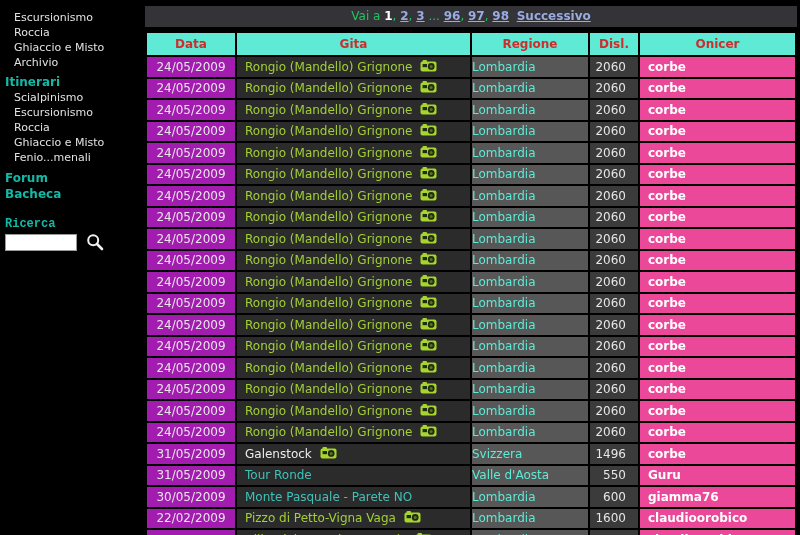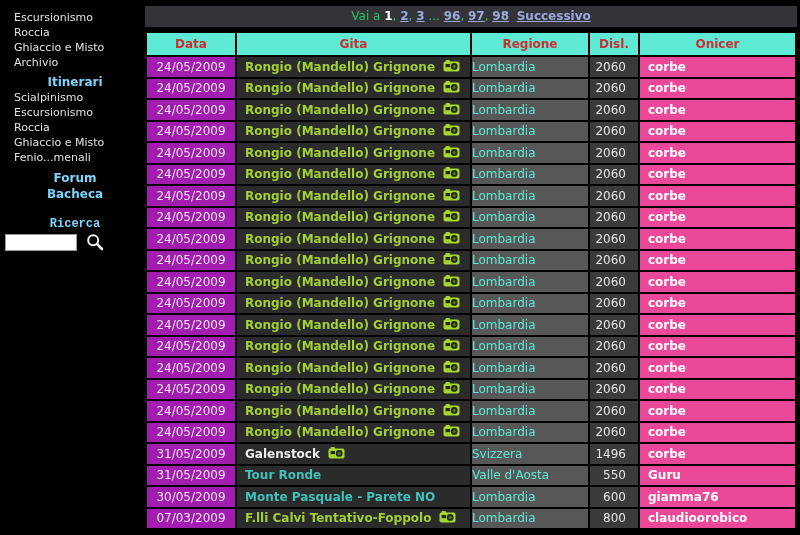--- a/index.html
+++ b/index.html
@@ -4,22 +4,22 @@
 <style>
   * { margin:0; padding:0; box-sizing:border-box; }
   html,body { width:800px; height:535px; overflow:hidden; background:#000;
     font-family:"DejaVu Sans","Liberation Sans",sans-serif; }
 
   
   .sidebar { position:absolute; left:0; top:12px; width:145px; height:535px; background:#000; }
   .side-items { margin-top:-2px; }
   .side-item { font-size:11px; color:#e2e2e2; height:15px; line-height:15px;
     padding-left:14px; white-space:nowrap; cursor:pointer; }
-  .side-header { font-size:12px; font-weight:bold; color:#7dd3fc; height:16px;
-    line-height:16px; padding-left:5px; white-space:nowrap;text-align:center; }
+  .side-header { font-size:12px; font-weight:bold; color:#14b8a6; height:16px;
+    line-height:16px; padding-left:5px; white-space:nowrap; }
   .side-link { cursor:pointer; }
   #hdr-itinerari { margin-top:4px; }
   #itinerari-items { margin-top:0; }
   #itinerari-items .side-item:first-child { margin-top:0; }
   #lnk-forum { margin-top:5px; }
   #hdr-ricerca { margin-top:14px;font-family:Liberation Mono, monospace; }
   .search-row { margin-top:1px; padding-left:5px; display:flex; align-items:center; }
   .search-row input { width:72px; height:17px; border:1px solid #999; background:#fff;
     font-size:11px; padding:0 2px; outline:none; }
   .mag { margin-left:9px; display:inline-block; line-height:0; cursor:pointer; }
@@ -33,21 +33,21 @@
   .pg-link { font-weight:bold; color:#9aabdf; text-decoration:underline; cursor:pointer; }
 
   table { margin-top:4px; border-collapse:separate; border-spacing:2px;
     table-layout:fixed; width:652px; background:#000; }
   th { background:#5eead4; color:#cc2e2e; font-size:12px; font-weight:bold;
     height:22px; text-align:center; vertical-align:middle; }
   td { font-size:12px; height:19.5px; vertical-align:middle; overflow:hidden;
     white-space:nowrap; }
   .c-date  { text-align:center; color:#e6e6e6; background:#a21caf; }
   .c-gita  { background:#2b2b2b; padding-left:8px; }
-  .gita    { font-weight:bold; text-decoration:none; cursor:pointer; }
+  .gita    { font-weight:normal; text-decoration:none; cursor:pointer; }
   .g-green { color:#a2cf35; }
   .g-cyan  { color:#3fc1b9; }
   .g-white { color:#ececec; }
   .cam { display:inline-block; margin-left:8px; vertical-align:-1px; line-height:0; }
   .c-region { background:#575757; color:#5eead4; }
   .c-disl  { background:#3b3b3b; color:#e6e6e6; text-align:right; padding-right:12px; }
   .c-user  { background:#ec4899; color:#fff; font-weight:bold; padding-left:8px; }
 </style>
 </head>
 <body>
@@ -429,20 +429,35 @@
   <tr>
     <td class="c-date">30/05/2009</td>
     <td class="c-gita">
       <a class="gita g-cyan">Monte Pasquale - Parete NO</a>
     </td>
     <td class="c-region">Lombardia</td>
     <td class="c-disl">600</td>
     <td class="c-user">giamma76</td>
   </tr>
 
+  <tr>
+    <td class="c-date">22/02/2009</td>
+    <td class="c-gita">
+      <a class="gita g-green">Pizzo di Petto-Vigna Vaga</a><span class="cam"><svg width="17" height="12" viewBox="0 0 17 12">
+                <rect x="0.5" y="1.5" width="16" height="10" rx="2" fill="#a6d62e"></rect>
+                <rect x="2.5" y="0" width="4.5" height="3" rx="1" fill="#a6d62e"></rect>
+                <rect x="2.6" y="4" width="4.4" height="3.2" fill="#222c12"></rect>
+                <circle cx="11.2" cy="6.4" r="3.4" fill="#222c12"></circle>
+                <circle cx="11.2" cy="6.4" r="1.5" fill="#5d7122"></circle>
+              </svg></span>
+    </td>
+    <td class="c-region">Lombardia</td>
+    <td class="c-disl">1600</td>
+    <td class="c-user">claudioorobico</td>
+  </tr>
 
   <tr>
     <td class="c-date">07/03/2009</td>
     <td class="c-gita">
       <a class="gita g-green">F.lli Calvi Tentativo-Foppolo</a><span class="cam"><svg width="17" height="12" viewBox="0 0 17 12">
                 <rect x="0.5" y="1.5" width="16" height="10" rx="2" fill="#a6d62e"></rect>
                 <rect x="2.5" y="0" width="4.5" height="3" rx="1" fill="#a6d62e"></rect>
                 <rect x="2.6" y="4" width="4.4" height="3.2" fill="#222c12"></rect>
                 <circle cx="11.2" cy="6.4" r="3.4" fill="#222c12"></circle>
                 <circle cx="11.2" cy="6.4" r="1.5" fill="#5d7122"></circle>

